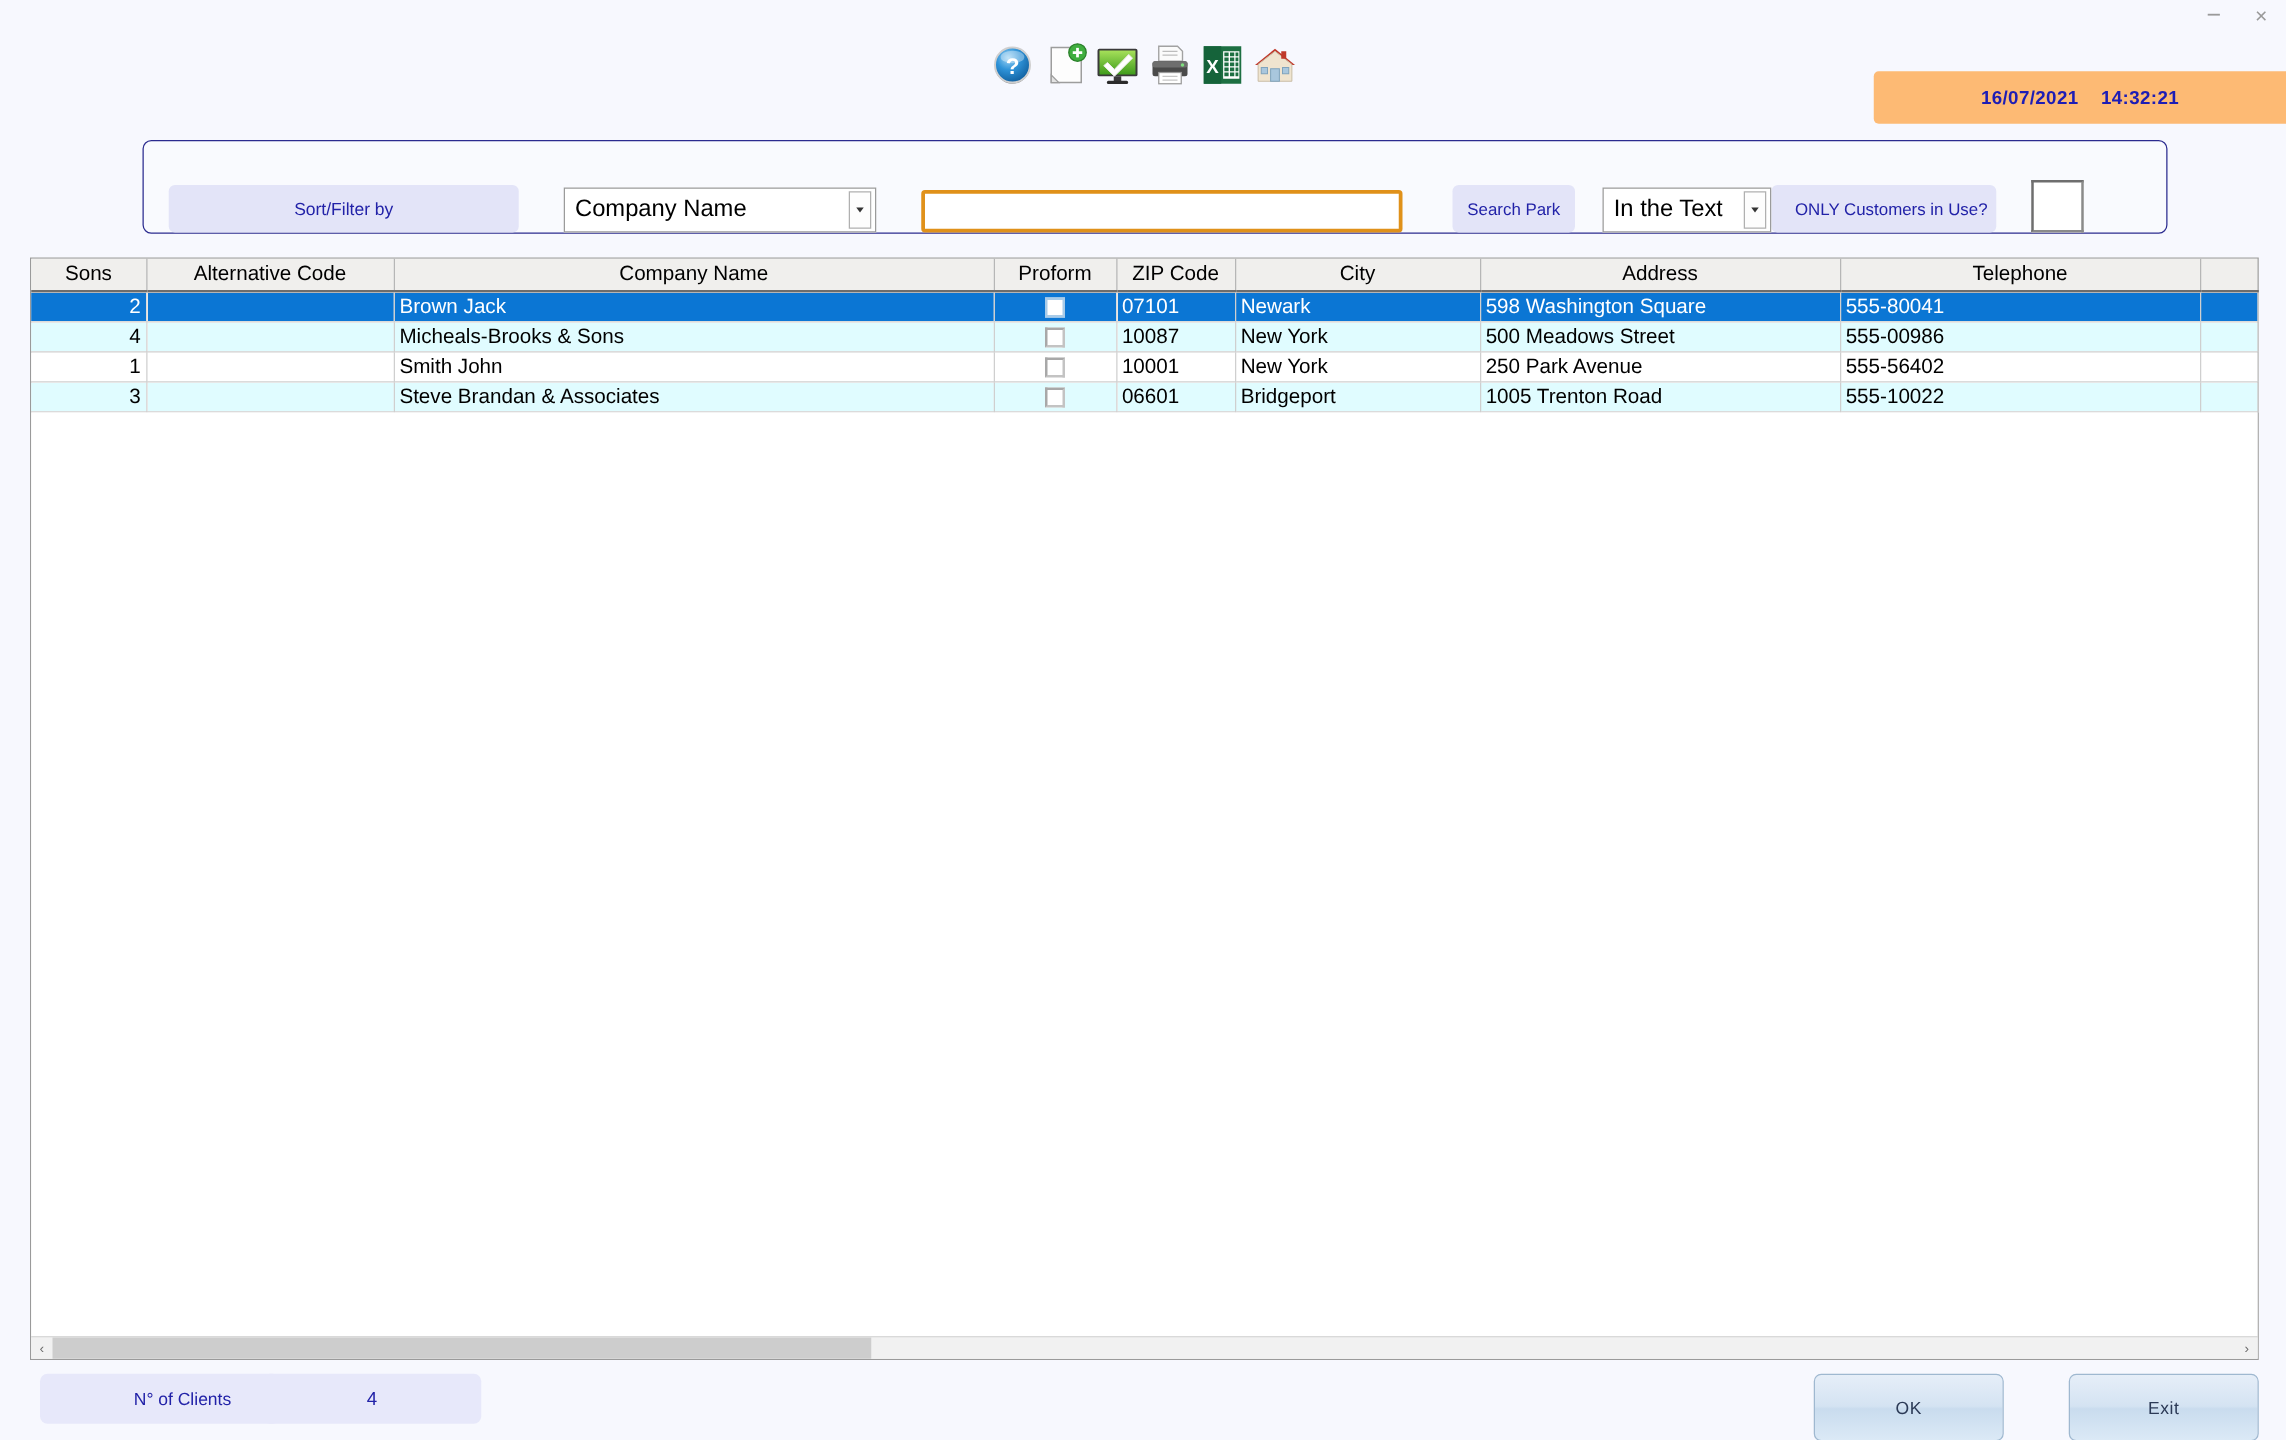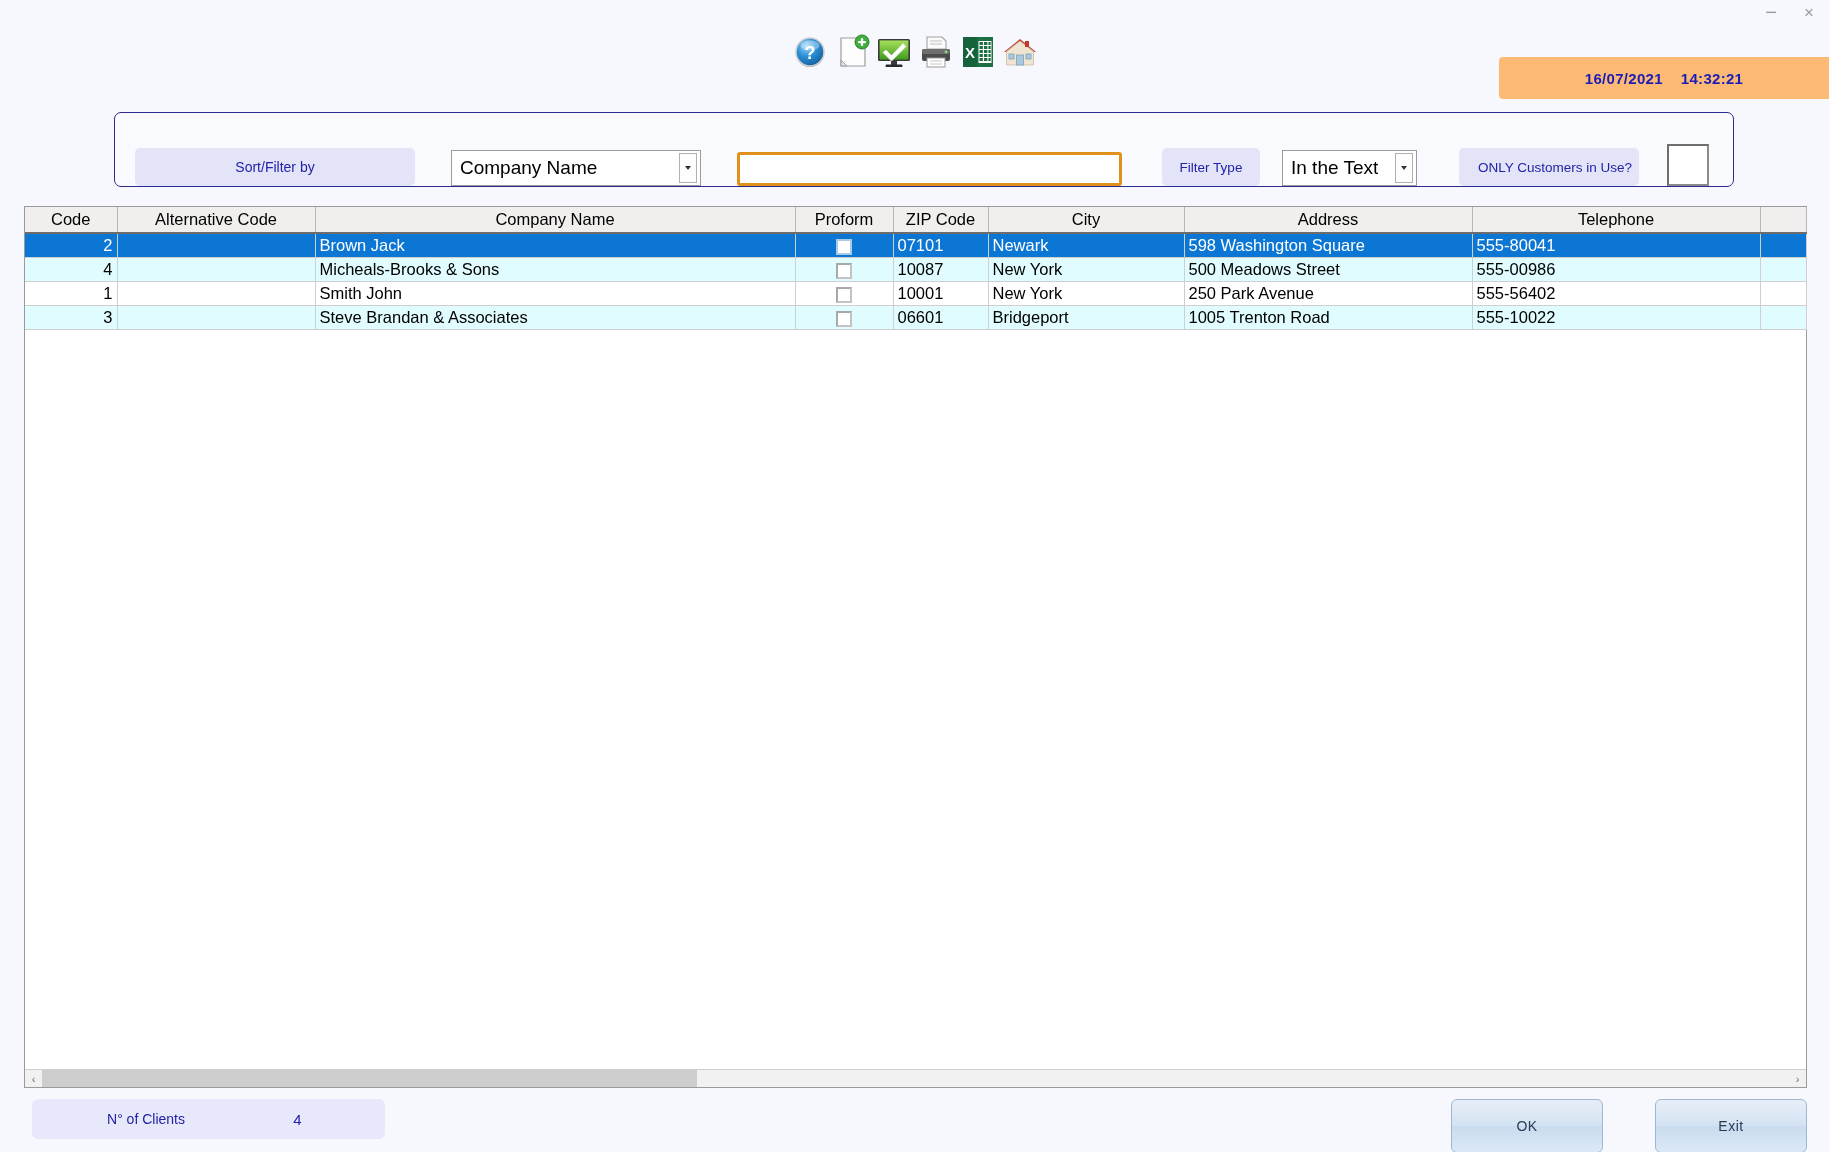--- a/index.html
+++ b/index.html
@@ -104,21 +104,21 @@
     color: #2222a8;
     font-size: 14px;
     display: flex;
     align-items: center;
     justify-content: center;
     height: 38px;
     user-select: none;
   }
   .lbl-sortfilter { width: 280px; margin-left: 4px; }
   .lbl-searchtype { width: 98px; margin-left: 40px; font-size: 13.5px; }
-  .lbl-onlyuse   { width: 180px; margin-left: 42px; font-size: 13.5px; padding-left: 12px; }
+  .lbl-onlyuse   { width: 180px; font-size: 13.5px; padding-left: 12px; }
 
   .combo {
     position: relative;
     height: 36px;
     background: #ffffff;
     border: 1px solid #9b9b9b;
     display: flex;
     align-items: center;
     margin-left: 36px;
     cursor: pointer;
@@ -420,21 +420,21 @@
 
     <div class="pill-label lbl-sortfilter">Sort/Filter by</div>
 
     <div class="combo combo-sort">
       <div class="combo-value">Company Name</div>
       <div class="combo-arrow"></div>
     </div>
 
     <input class="search-input" type="text" value="" style="">
 
-    <div class="pill-label lbl-searchtype">Filter Type</div>
+    <div class="pill-label lbl-searchtype">Search Park</div>
 
     <div class="combo combo-type">
       <div class="combo-value">In the Text</div>
       <div class="combo-arrow"></div>
     </div>
 
     <div class="pill-label lbl-onlyuse">ONLY Customers in Use?</div>
 
     <div class="big-check"></div>
   </div>
@@ -448,21 +448,21 @@
       <col style="width:480px">
       <col style="width:98px">
       <col style="width:95px">
       <col style="width:196px">
       <col style="width:288px">
       <col style="width:288px">
       <col style="width:46px">
     </colgroup>
     <thead>
       <tr>
-        <th>Code</th>
+        <th>Sons</th>
         <th>Alternative Code</th>
         <th>Company Name</th>
         <th>Proform</th>
         <th>ZIP Code</th>
         <th>City</th>
         <th>Address</th>
         <th>Telephone</th>
         <th></th>
       </tr>
     </thead>

